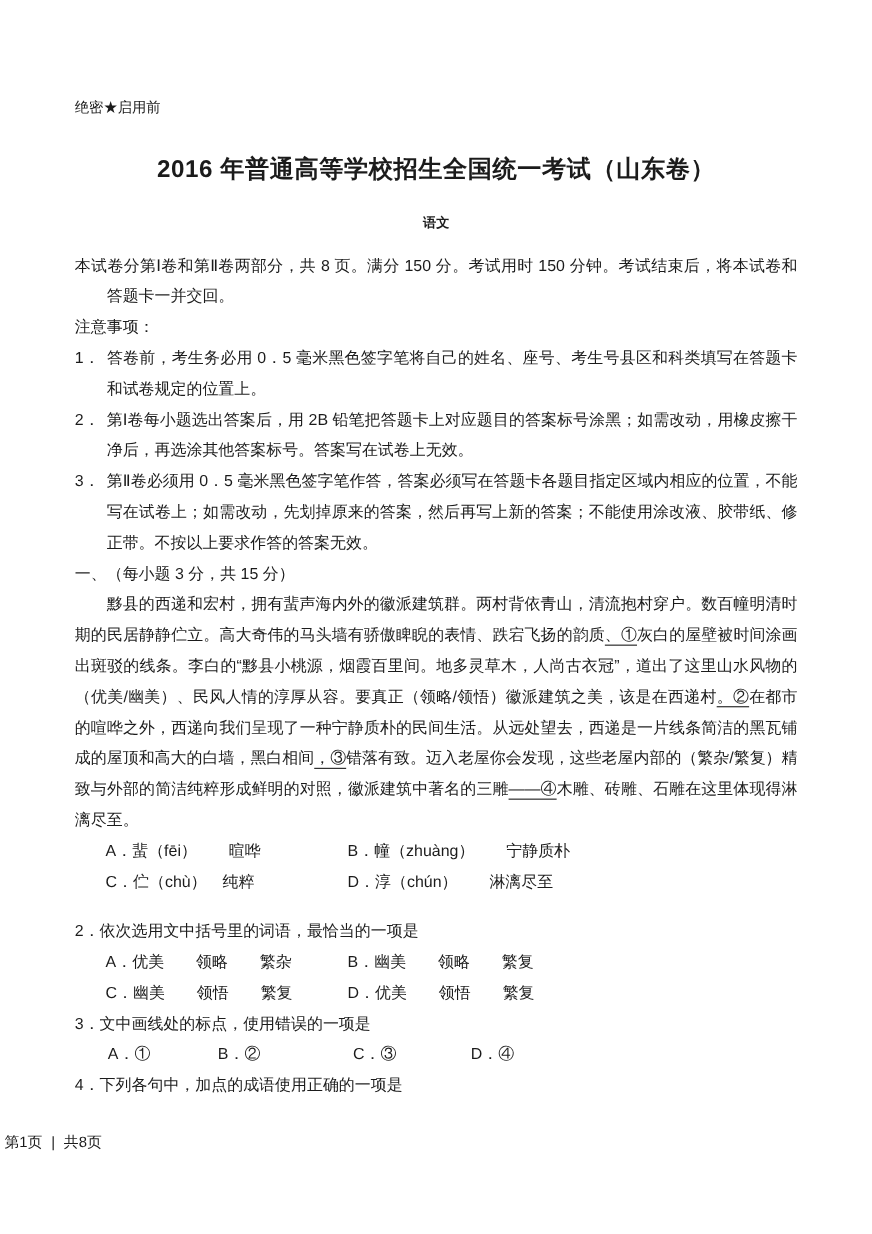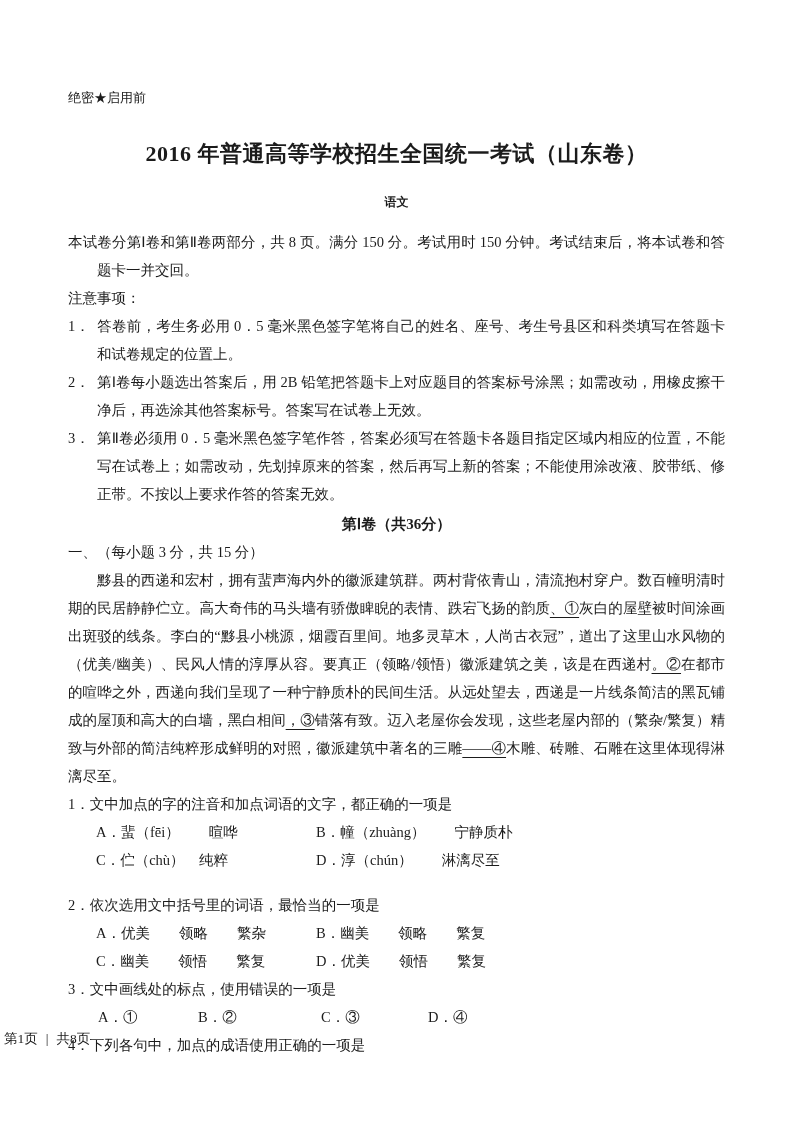--- a/index.html
+++ b/index.html
@@ -4,21 +4,21 @@
 <style>
   * { box-sizing: border-box; margin: 0; padding: 0; }
   html, body { background: #ffffff; }
   .page {
     position: relative;
     width: 793px;
     height: 1122px;
     margin: 0 auto;
     background: #ffffff;
     color: #1b1b1b;
-    font-family: Liberation Serif, serif;
+    font-family: Liberation Sans, sans-serif;
     font-size: 14.5px;
     line-height: 28px;
     padding: 90px 68px 0 68px;
     overflow: hidden;
   }
   .sec-note { font-size: 13px; line-height: 16px; }
   .exam-title {
     font-size: 22px; line-height: 24px; font-weight: bold;
     text-align: center; margin-top: 36px; letter-spacing: 0.5px;
   }
@@ -58,28 +58,26 @@
   <p class="hang intro">本试卷分第Ⅰ卷和第Ⅱ卷两部分，共 8 页。满分 150 分。考试用时 150 分钟。考试结束后，将本试卷和答题卡一并交回。</p>
 
   <p class="notes-title">注意事项：</p>
 
   <p class="hang"><span class="note-label">1．</span><span>答卷前，考生务必用 0．5 毫米黑色签字笔将自己的姓名、座号、考生号县区和科类填写在答题卡和试卷规定的位置上。</span></p>
 
   <p class="hang"><span class="note-label">2．</span><span>第Ⅰ卷每小题选出答案后，用 2B 铅笔把答题卡上对应题目的答案标号涂黑；如需改动，用橡皮擦干净后，再选涂其他答案标号。答案写在试卷上无效。</span></p>
 
   <p class="hang"><span class="note-label">3．</span><span>第Ⅱ卷必须用 0．5 毫米黑色签字笔作答，答案必须写在答题卡各题目指定区域内相应的位置，不能写在试卷上；如需改动，先划掉原来的答案，然后再写上新的答案；不能使用涂改液、胶带纸、修正带。不按以上要求作答的答案无效。</span></p>
 
-  <div class="section-header">第Ⅰ卷（共36分）</div>
 
   <p class="part-header">一、（每小题 3 分，共 15 分）</p>
 
   <p class="passage"><span>黟县的西递和宏村，拥有蜚声海内外的徽派建筑群。两村背依青山，清流抱村穿户。数百幢明清时期的民居静静伫立。高大奇伟的马头墙有骄傲睥睨的表情、跌宕飞扬的韵质</span><span class="u">、①</span><span>灰白的屋壁被时间涂画出斑驳的线条。李白的“黟县小桃源，烟霞百里间。地多灵草木，人尚古衣冠”，道出了这里山水风物的（优美/幽美）、民风人情的淳厚从容。要真正（领略/领悟）徽派建筑之美，该是在西递村</span><span class="u">。②</span><span>在都市的喧哗之外，西递向我们呈现了一种宁静质朴的民间生活。从远处望去，西递是一片线条简洁的黑瓦铺成的屋顶和高大的白墙，黑白相间</span><span class="u">，③</span><span>错落有致。迈入老屋你会发现，这些老屋内部的（繁杂/繁复）精致与外部的简洁纯粹形成鲜明的对照，徽派建筑中著名的三雕</span><span class="u">——④</span><span>木雕、砖雕、石雕在这里体现得淋漓尽至。</span></p>
 
   <div class="q1-block">
-    <p class="stem">1．文中加点的字的注音和加点词语的文字，都正确的一项是</p>
     <div class="opts2">
       <span>A．蜚（fēi）　　暄哗</span>
       <span>B．幢（zhuàng）　　宁静质朴</span>
       <span>C．伫（chù）　纯粹</span>
       <span>D．淳（chún）　　淋漓尽至</span>
     </div>
   </div>
 
   <div>
     <p class="stem">2．依次选用文中括号里的词语，最恰当的一项是</p>

